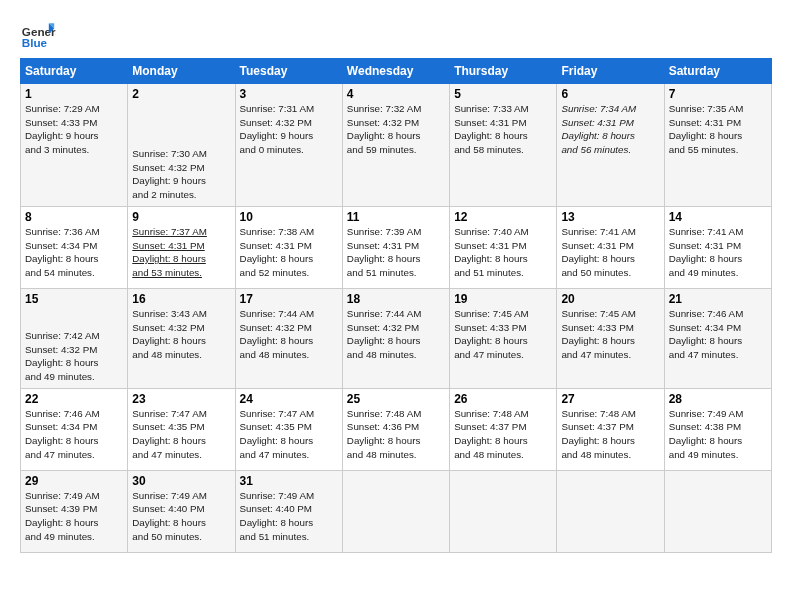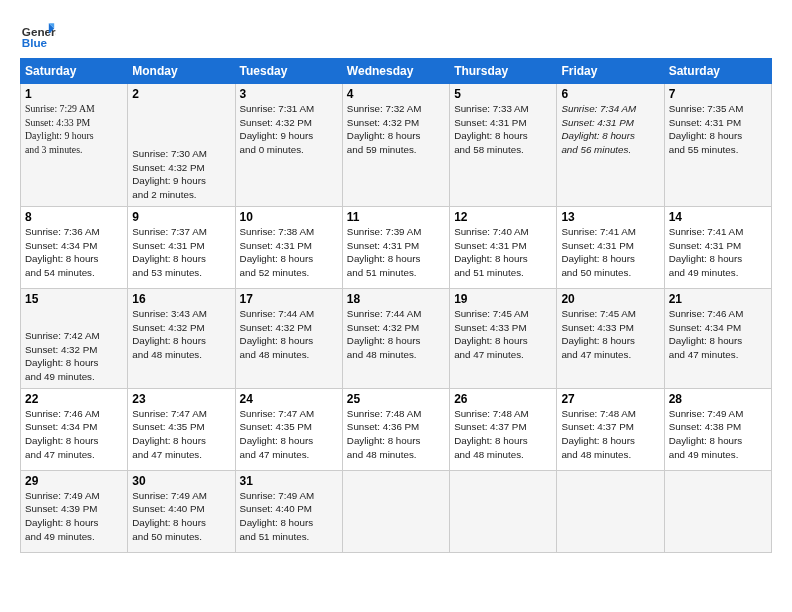--- a/index.html
+++ b/index.html
@@ -128,21 +128,21 @@
           <th>Wednesday</th>
           <th>Thursday</th>
           <th>Friday</th>
           <th>Saturday</th>
         </tr>
     </thead>
     <tbody id="calendar-body">
     <tr>
           <td>
             <span class="day-num">1</span>
-            <div class="day-info" style="white-space: pre-line; font-family: Liberation Serif, serif;">Sunrise: 7:29 AM
+            <div class="day-info" style="white-space: pre-line;">Sunrise: 7:29 AM
 Sunset: 4:33 PM
 Daylight: 9 hours
 and 3 minutes.</div>
           </td>
           <td>
             <span class="day-num">2</span>
             <div class="day-info" style="white-space: pre-line; margin-top: 46px;">Sunrise: 7:30 AM
 Sunset: 4:32 PM
 Daylight: 9 hours
 and 2 minutes.</div>
@@ -186,21 +186,21 @@
         <tr>
           <td>
             <span class="day-num">8</span>
             <div class="day-info" style="white-space: pre-line;">Sunrise: 7:36 AM
 Sunset: 4:34 PM
 Daylight: 8 hours
 and 54 minutes.</div>
           </td>
           <td>
             <span class="day-num">9</span>
-            <div class="day-info" style="white-space: pre-line;">Sunrise: 7:37 AM
+            <div class="day-info" style="white-space: pre-line; text-decoration: underline;">Sunrise: 7:37 AM
 Sunset: 4:31 PM
 Daylight: 8 hours
 and 53 minutes.</div>
           </td>
           <td>
             <span class="day-num">10</span>
             <div class="day-info" style="white-space: pre-line;">Sunrise: 7:38 AM
 Sunset: 4:31 PM
 Daylight: 8 hours
 and 52 minutes.</div>

